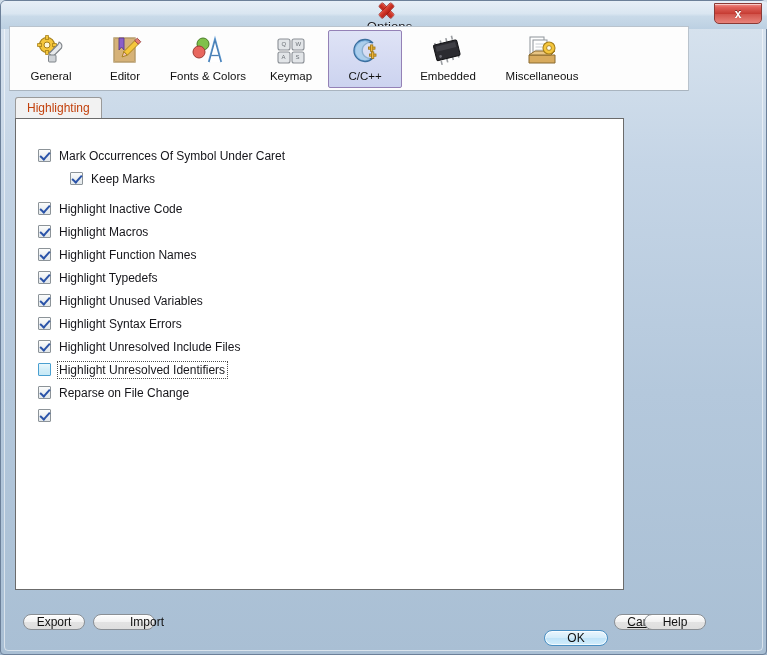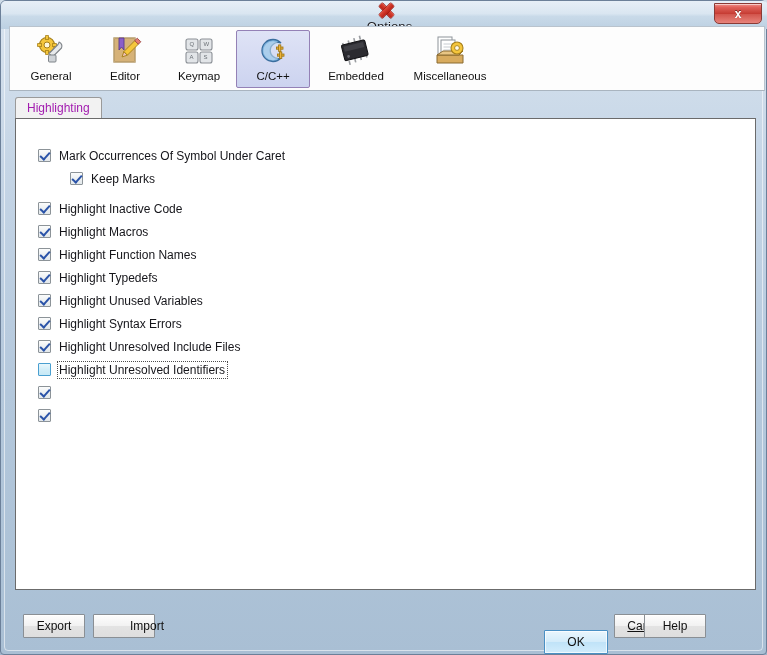--- a/index.html
+++ b/index.html
@@ -81,21 +81,21 @@
     align-items: center;
     justify-content: center;
     text-shadow: 0 -1px 0 rgba(0,0,0,0.45);
     cursor: pointer;
   }
 
   
   .toolbar {
     position: absolute;
     left: 8px; top: 25px;
-    width: 756px; height: 65px;
+    width: 680px; height: 65px;
     box-sizing: border-box;
     background: #fdfdfd;
     border: 1px solid #b9c3cd;
     border-bottom: 1px solid #a9b4bf;
     display: flex;
     align-items: flex-start;
     padding: 3px 4px 4px 4px;
   }
   .tool-btn {
     width: 74px;
@@ -134,33 +134,33 @@
     left: 14px; top: 96px;
     width: 741px; height: 22px;
   }
   .tab {
     position: absolute;
     left: 0; top: 0;
     height: 22px;
     box-sizing: border-box;
     padding: 3px 11px 0 11px;
     font-size: 12px;
-    color: #a21caf;
+    color: #c2410c;
     background: #f2f2f2;
     border: 1px solid #9a9a9a;
     border-bottom: none;
     border-radius: 3px 3px 0 0;
     cursor: pointer;
   }
 
   
   .content {
     position: absolute;
     left: 14px; top: 117px;
-    width: 741px; height: 472px;
+    width: 609px; height: 472px;
     box-sizing: border-box;
     background: #ffffff;
     border: 1px solid #6b6b6b;
     text-decoration: underline;
   }
 
   .opt-list {
     position: absolute;
     left: 22px; top: 25px;
   }
@@ -204,24 +204,24 @@
     padding: 1px 2px 1px 1px;
   }
   .opt-label.focused {
     outline: 1px dotted #4d4d4d;
     outline-offset: 0px;
   }
 
   
   .btn {
     position: absolute;
-    height: 24px;
+    height: 16px;
     box-sizing: border-box;
     border: 1px solid #8a8f94;
-    border-radius: 1px;
+    border-radius: 11px;
     background: linear-gradient(180deg,#fdfdfd 0%, #f2f2f2 48%, #e3e3e3 52%, #dedede 100%);
     font-size: 12px;
     color: #111;
     display: flex;
     align-items: center;
     justify-content: center;
     cursor: pointer;
     box-shadow: inset 0 1px 0 rgba(255,255,255,0.85);
   }
   .btn.default {
@@ -276,20 +276,32 @@
           <g transform="rotate(45 19 17)">
             <rect x="16.5" y="3" width="5" height="16" fill="#f5c63c" stroke="#a7801a" stroke-width="0.9"></rect>
             <path d="M16.5 19 h5 l-2.5 5 z" fill="#f0c0b8" stroke="#a7801a" stroke-width="0.9"></path>
             <rect x="16.5" y="0" width="5" height="3.5" fill="#e87c74" stroke="#a04a44" stroke-width="0.9"></rect>
           </g>
         </svg>
       </div>
       <div class="tool-label">Editor</div>
     </div>
 
+    <div class="tool-btn wide">
+      <div class="glyph">
+        <svg width="34" height="32" viewBox="0 0 34 32">
+          <circle cx="12" cy="9" r="6" fill="#7fc14a" stroke="#4a7c27" stroke-width="1"></circle>
+          <circle cx="8" cy="17" r="6" fill="#e8675e" stroke="#9c3a33" stroke-width="1"></circle>
+          <path d="M18 27 L24 5 L30 27" fill="none" stroke="#6fa8dc" stroke-width="2.4"></path>
+          <path d="M18 27 L24 5 L30 27" fill="#ffffff" stroke="#4a7fb5" stroke-width="1.3"></path>
+          <line x1="20.2" y1="20.5" x2="27.8" y2="20.5" stroke="#4a7fb5" stroke-width="1.3"></line>
+        </svg>
+      </div>
+      <div class="tool-label">Fonts &amp; Colors</div>
+    </div>
 
     <div class="tool-btn">
       <div class="glyph">
         <svg width="34" height="32" viewBox="0 0 34 32">
           <g fill="#e2e5e8" stroke="#8b9096" stroke-width="1.1">
             <rect x="4" y="4" width="12" height="11" rx="2"></rect>
             <rect x="18" y="4" width="12" height="11" rx="2"></rect>
             <rect x="4" y="17" width="12" height="11" rx="2"></rect>
             <rect x="18" y="17" width="12" height="11" rx="2"></rect>
           </g>
@@ -407,20 +419,21 @@
         <div class="opt-row">
           <span class="cb checked"></span>
           <span class="opt-label">Highlight Unresolved Include Files</span>
         </div>
         <div class="opt-row">
           <span class="cb unchecked focusedbox"></span>
           <span class="opt-label focused">Highlight Unresolved Identifiers</span>
         </div>
         <div class="opt-row">
           <span class="cb checked"></span>
+          <span class="opt-label">Reparse on File Change</span>
         </div>
         <div class="opt-row">
           <span class="cb checked"></span>
         </div>
       </div>
   </div>
 
   <div class="btn" style="left:22px; top:613px; width:62px;">Export</div>
   <div class="btn" style="left:92px; top:613px; width:62px;padding-left:46px;">Import</div>
   <div class="btn default" style="left:543px; top:629px; width:64px;">OK</div>

